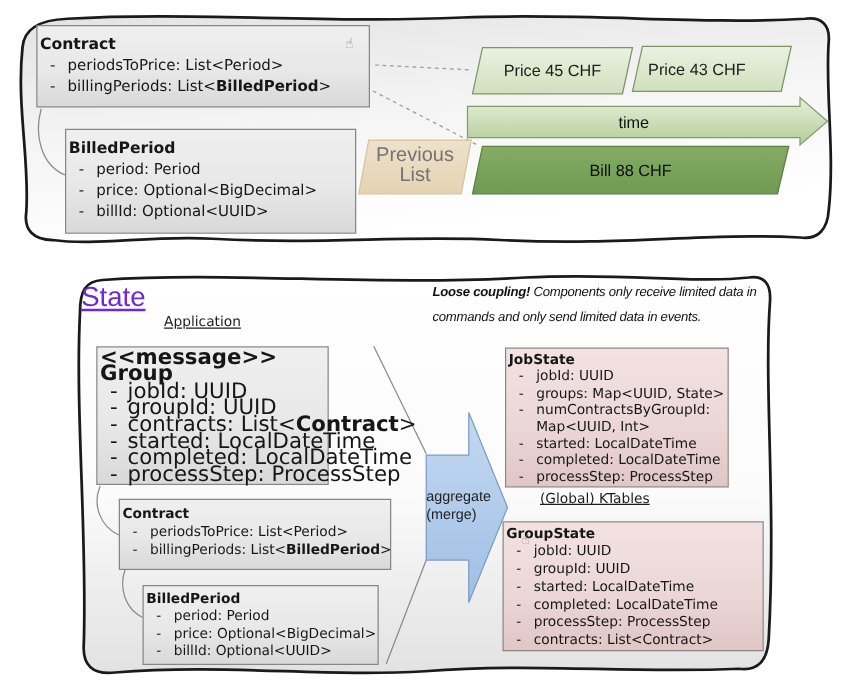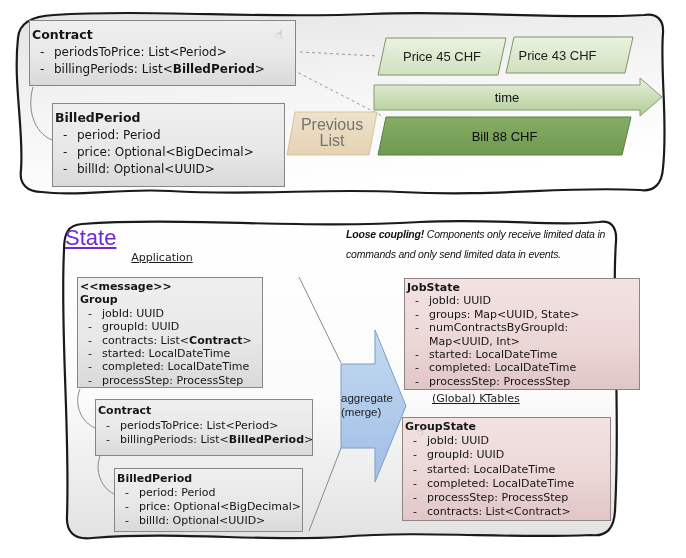--- a/index.html
+++ b/index.html
@@ -18,24 +18,24 @@
   .row{display:flex;}
   .row .dash{flex:0 0 22px;padding-left:8px;box-sizing:border-box;}
   .row .txt{flex:1 1 auto;white-space:nowrap;}
   .pink{background:linear-gradient(180deg,#f3e2e2 0%,#ecd7d7 55%,#e1c6c6 100%);
         border-color:#8f8383;}
 
   #p1-contract{left:29px;top:20px;width:267px;height:66px;font-size:12px;line-height:17px;padding-top:4px;}
   #p1-billed  {left:52px;top:103px;width:233px;height:84px;font-size:12px;line-height:17px;padding-top:4px;}
   #p1-contract .title,#p1-billed .title{font-size:12.5px;line-height:19px;}
 
-  #p2-group   {left:77px;top:277px;width:186px;height:111px;font-size:11px;line-height:13.4px;}
+  #p2-group   {left:77px;top:277px;width:186px;height:111px;font-size:17px;line-height:13.4px;}
   #p2-contract{left:95px;top:399px;width:218px;height:57px;font-size:11px;line-height:14.5px;padding-top:4px;}
   #p2-billed  {left:114px;top:468px;width:189px;height:64px;font-size:11px;line-height:14px;padding-top:3px;}
-  #jobstate   {left:404px;top:278px;width:236px;height:112px;font-size:11px;line-height:13.4px;}
+  #jobstate   {left:404px;top:278px;width:179px;height:112px;font-size:11px;line-height:13.4px;}
   #groupstate {left:402px;top:417px;width:209px;height:104px;font-size:11px;line-height:14.2px;}
 
   
   .lbl{position:absolute;z-index:3;color:#1c1c1c;font-family:"Liberation Sans",sans-serif;}
   .center{display:flex;align-items:center;justify-content:center;text-align:center;}
 
   #state-title{left:65px;top:225px;font-size:22px;color:#6d28d9;text-decoration:underline;}
   #application{left:112px;top:251px;width:100px;font-size:11px;text-align:center;
                text-decoration:underline;font-family:"DejaVu Sans",sans-serif;}
   #ktables{left:432px;top:392px;font-size:11px;text-decoration:underline;

